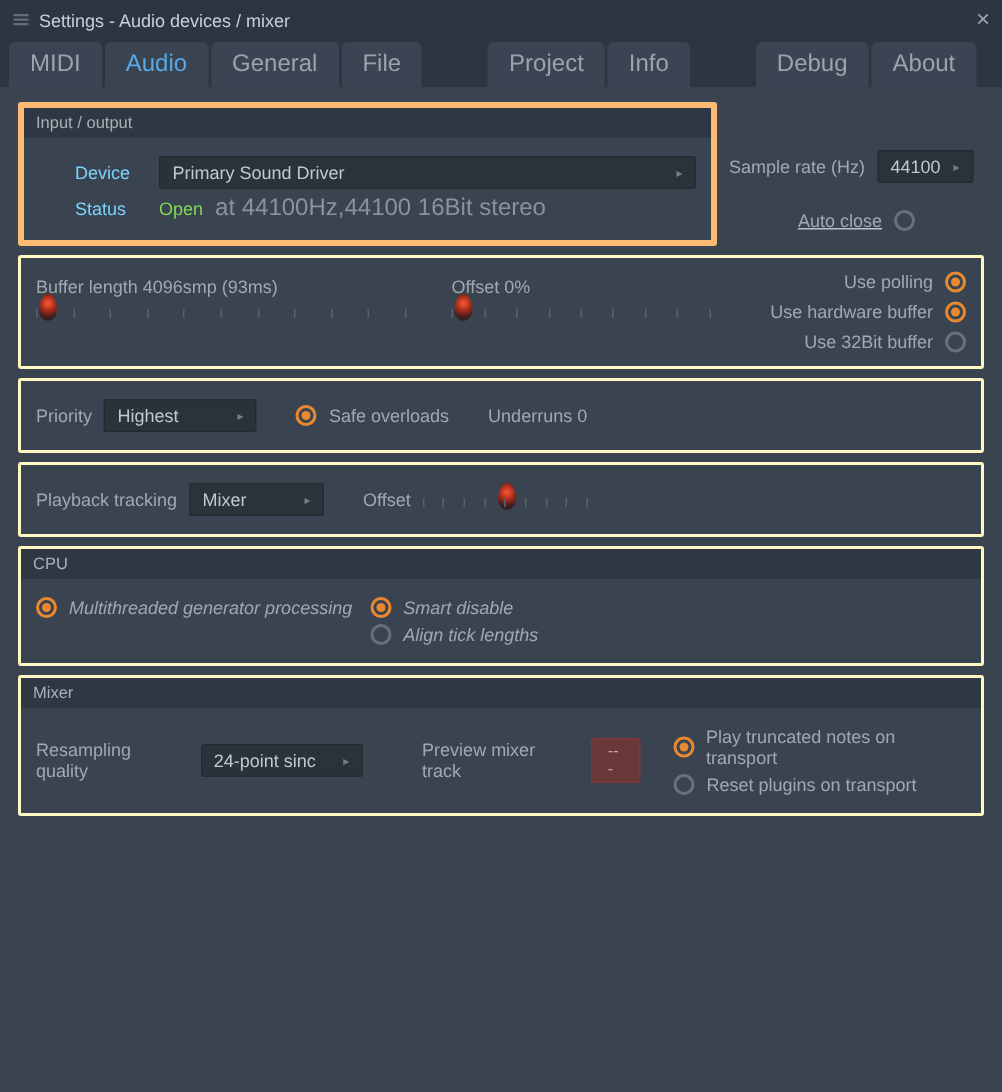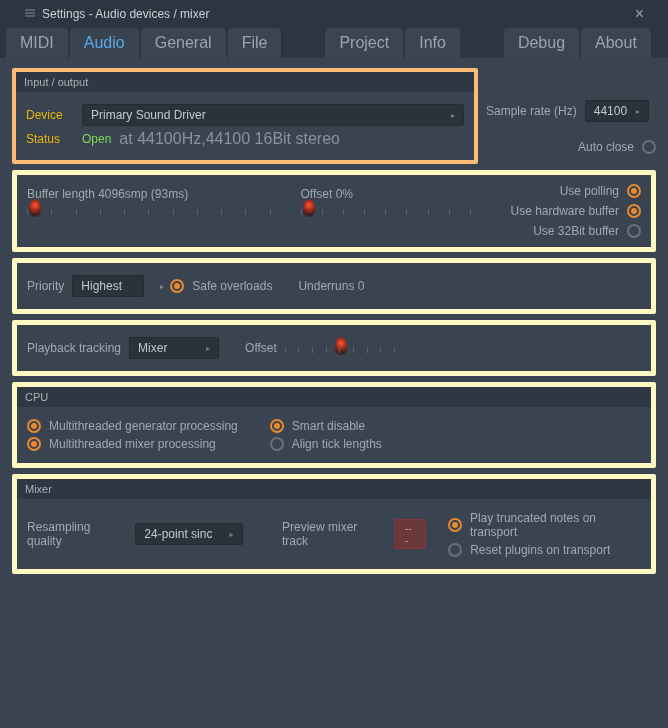--- a/index.html
+++ b/index.html
@@ -17,21 +17,21 @@
   height: 100%;
   background: #3a4450;
   display: flex;
   flex-direction: column;
 }
 .titlebar {
   height: 28px;
   background: #2d3640;
   display: flex;
   align-items: center;
-  padding: 0 24px;
+  padding: 0 8px;
   color: #c8d0d8;
 }
 .titlebar .icon {
   margin-right: 6px;
   opacity: 0.6;
 }
 .titlebar .close {
   margin-left: auto;
   font-size: 16px;
   cursor: pointer;
@@ -55,21 +55,21 @@
 .tab.active {
   background: #3a4450;
   color: #5aa8e8;
 }
 .spacer { flex: 0 0 40px; }
 .content {
   padding: 10px 12px;
   flex: 1;
 }
 .group {
-  border: 5px solid #fef9c3;
+  border: 2px solid #fef9c3;
   border-radius: 2px;
   margin-bottom: 6px;
   background: #3a4450;
 }
 .group-header {
   background: #2f3842;
   padding: 4px 8px;
   color: #a8b0b8;
   font-size: 11px;
 }
@@ -164,21 +164,21 @@
 .label { color: #a0a8b0; }
 .preview-btn {
   background: #6a3838;
   border: 1px solid #803838;
   color: #d0a0a0;
   padding: 2px 10px;
   border-radius: 2px;
   cursor: pointer;
   font-size: 11px;
 }
-.section-label { color: #eab308; width: 48px; }
+.section-label { color: #7dd3fc; width: 48px; margin-left: 24px; }
 </style>
 </head>
 <body>
 
 <div class="window">
 
   <div class="titlebar">
     <span class="icon">
       <svg width="12" height="12" viewBox="0 0 12 12">
           <path fill="#8a929a" d="M1 6h10M1 3h10M1 9h10" stroke="#8a929a" stroke-width="1.5"></path>
@@ -222,21 +222,21 @@
         </div>
       </div>
       <div style="width:170px; padding-top:28px;">
         <div class="row">
           <span class="label">Sample rate (Hz)</span>
           <div class="dropdown" style="width:64px;">
             <span>44100</span>
             <span class="arrow">▸</span>
           </div>
         </div>
-        <div class="row" style="justify-content:flex-end; margin-top:18px;">
+        <div class="row" style="justify-content:center; margin-top:18px;text-decoration:underline;">
           <span class="label">Auto close</span>
           <span class="radio"></span>
         </div>
       </div>
     </div>
 
     <div class="group">
       <div class="group-body io-section">
         <div class="io-left">
           <div class="row" style="gap:30px;">
@@ -291,21 +291,21 @@
               <span class="label">Use 32Bit buffer</span>
               <span class="radio"></span>
             </div>
         </div>
       </div>
     </div>
 
     <div class="group">
       <div class="group-body row">
         <span class="label">Priority</span>
-        <div class="dropdown" style="width:72px;gap:32px;">
+        <div class="dropdown" style="width:102px;gap:32px;">
           <span>Highest</span>
           <span class="arrow">▸</span>
         </div>
         <span style="width:10px;"></span>
         <span class="radio on"></span>
         <span class="label">Safe overloads</span>
         <span style="width:10px;"></span>
         <span class="label">Underruns 0</span>
       </div>
     </div>
@@ -331,29 +331,25 @@
               <span></span>
               <span></span>
               <span></span>
             </div>
         </div>
       </div>
     </div>
 
     <div class="group">
       <div class="group-header">CPU</div>
-      <div class="group-body" style="display:flex; gap:32px;">
+      <div class="group-body" style="display:flex; gap:12px;font-style:italic;">
         <div>
           <div class="row">
               <span class="radio on"></span>
               <span class="label">Multithreaded generator processing</span>
-            </div>
-          <div class="row">
-              <span class="radio on"></span>
-              <span class="label">Multithreaded mixer processing</span>
             </div>
         </div>
         <div>
           <div class="row">
               <span class="radio on"></span>
               <span class="label">Smart disable</span>
             </div>
           <div class="row">
               <span class="radio"></span>
               <span class="label">Align tick lengths</span>

